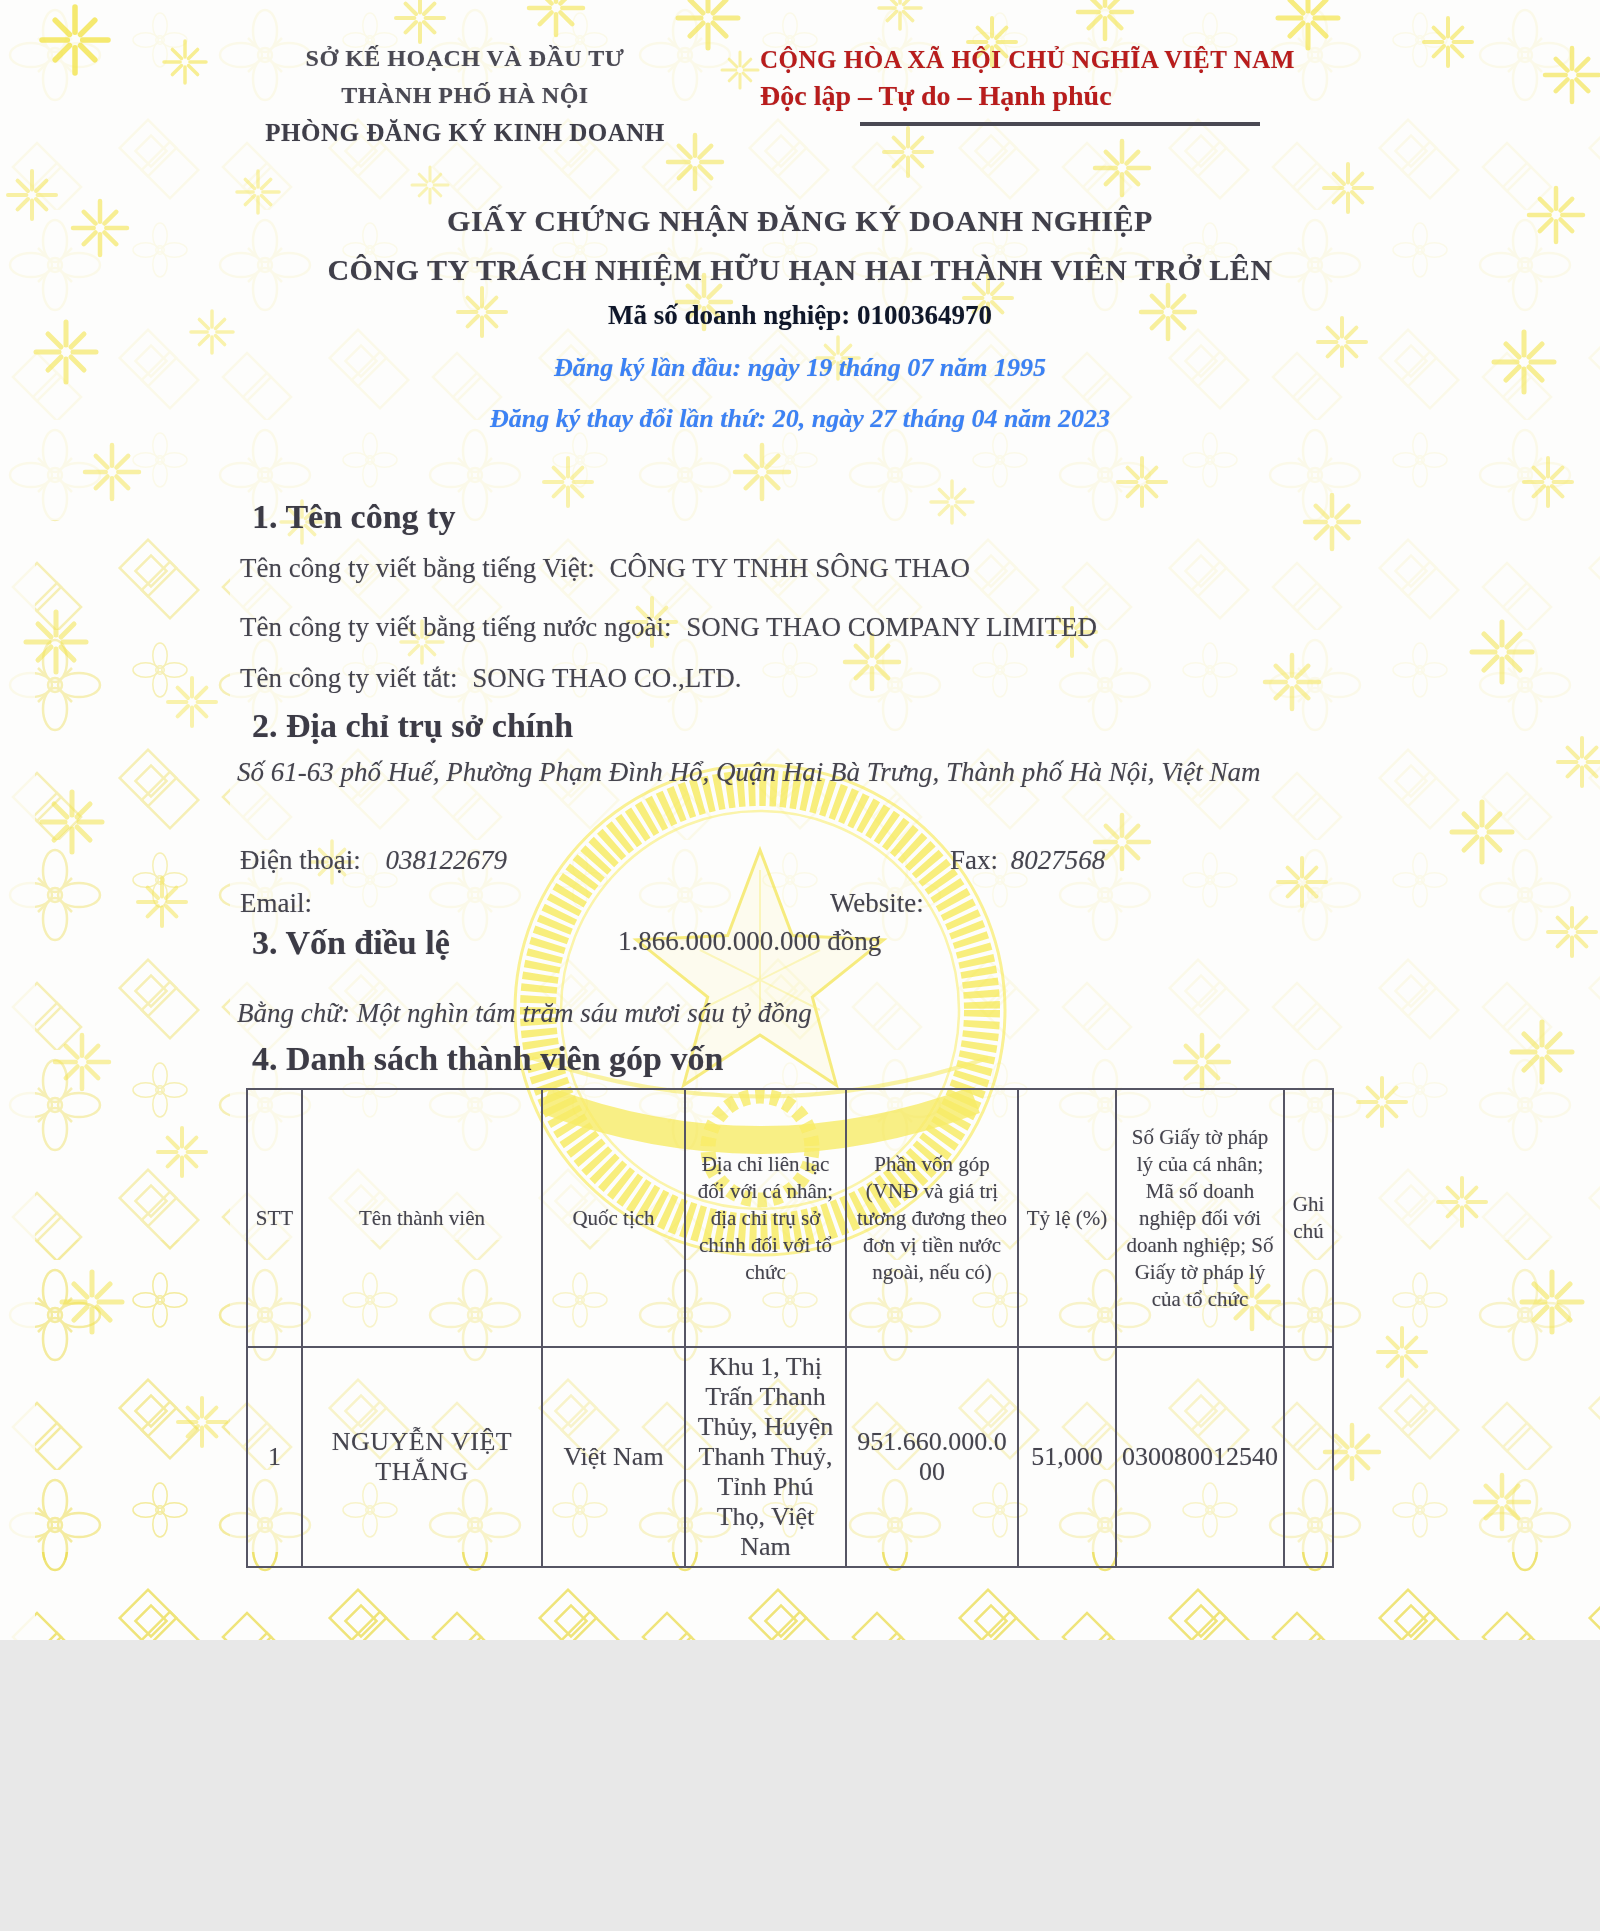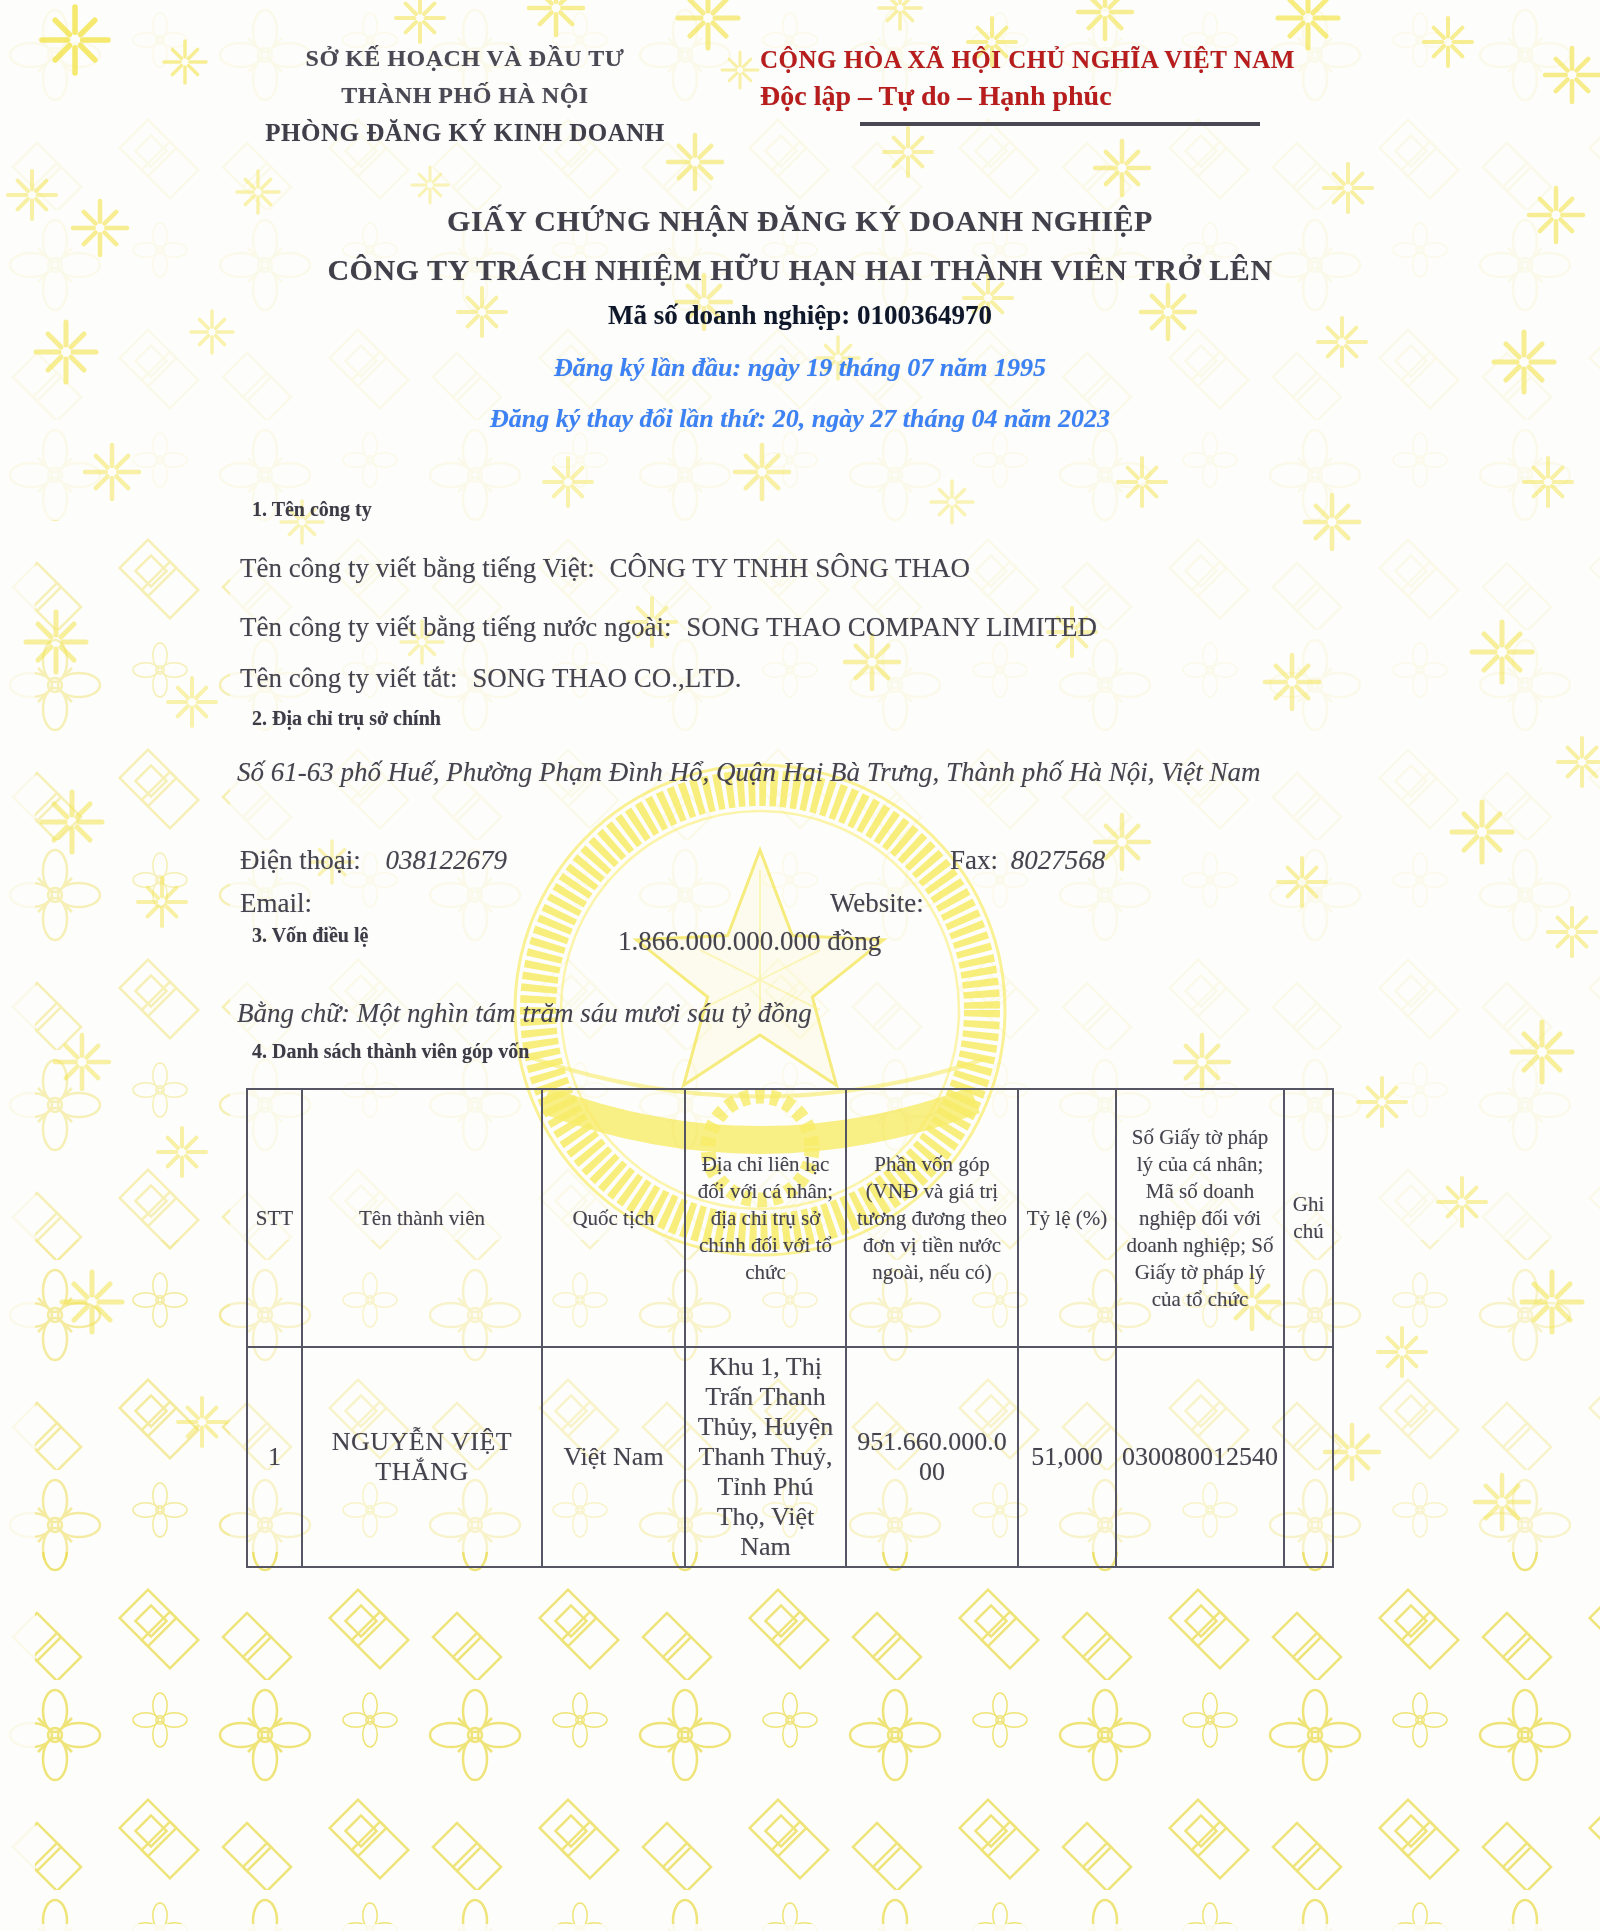--- a/index.html
+++ b/index.html
@@ -1,18 +1,18 @@
 <!DOCTYPE html>
 <html lang="vi"><head>
 <meta charset="utf-8">
 <style>
   html,body{margin:0;padding:0;background:#e8e8e8;}
   .page{
     position:relative;
-    width:1600px;height:1931px;
+    width:1600px;height:1640px;
     background:#fdfdfc;
     overflow:hidden;
     font-family:"Liberation Serif","DejaVu Serif",serif;
     color:#45444e;
   }
   .bg-layer{position:absolute;inset:0;z-index:0;}
   .content{position:absolute;inset:0;z-index:1;}
   .abs{position:absolute;}
   .center{left:0;right:0;text-align:center;}
   .hdr-left{left:230px;top:40px;width:470px;text-align:center;font-weight:bold;
@@ -20,21 +20,21 @@
   .hdr-left .l3{font-size:25px;color:#3f3e49;}
   .hdr-right{left:760px;top:46px;width:600px;text-align:left;color:#b91c1c;}
   .hdr-right .r1{font-weight:bold;font-size:25px;letter-spacing:0.5px;}
   .hdr-right .r2{font-weight:bold;font-size:28px;margin-top:6px;}
   .hdr-rule{width:400px;height:4px;background:#4a4953;margin:10px auto 0 auto;}
   .doc-title{top:196px;font-weight:bold;font-size:30px;line-height:49px;
              color:#403f4a;letter-spacing:0.5px;}
   .mst{top:300px;font-weight:bold;font-size:27px;color:#0f172a;}
   .reg{font-style:italic;font-weight:600;font-size:26px;color:#3b82f6;}
   .reg1{top:353px;} .reg2{top:404px;}
-  .sec-h{font-weight:bold;font-size:20px;color:#3c3b46;}
+  .sec-h{font-weight:bold;font-size:34px;color:#3c3b46;}
   .body-t{font-size:27px;color:#45444e;}
   .it{font-style:italic;}
   .lbl{margin-right:8px;}
   .table-wrap{left:246px;top:1088px;width:1086px;}
   table.members{border-collapse:collapse;table-layout:fixed;width:1086px;}
   table.members th,table.members td{
     border:2px solid #565564;vertical-align:middle;text-align:center;
     padding:4px 5px;color:#45444e;overflow:hidden;
   }
   table.members th{font-weight:normal;font-size:21px;line-height:27px;height:248px;}

